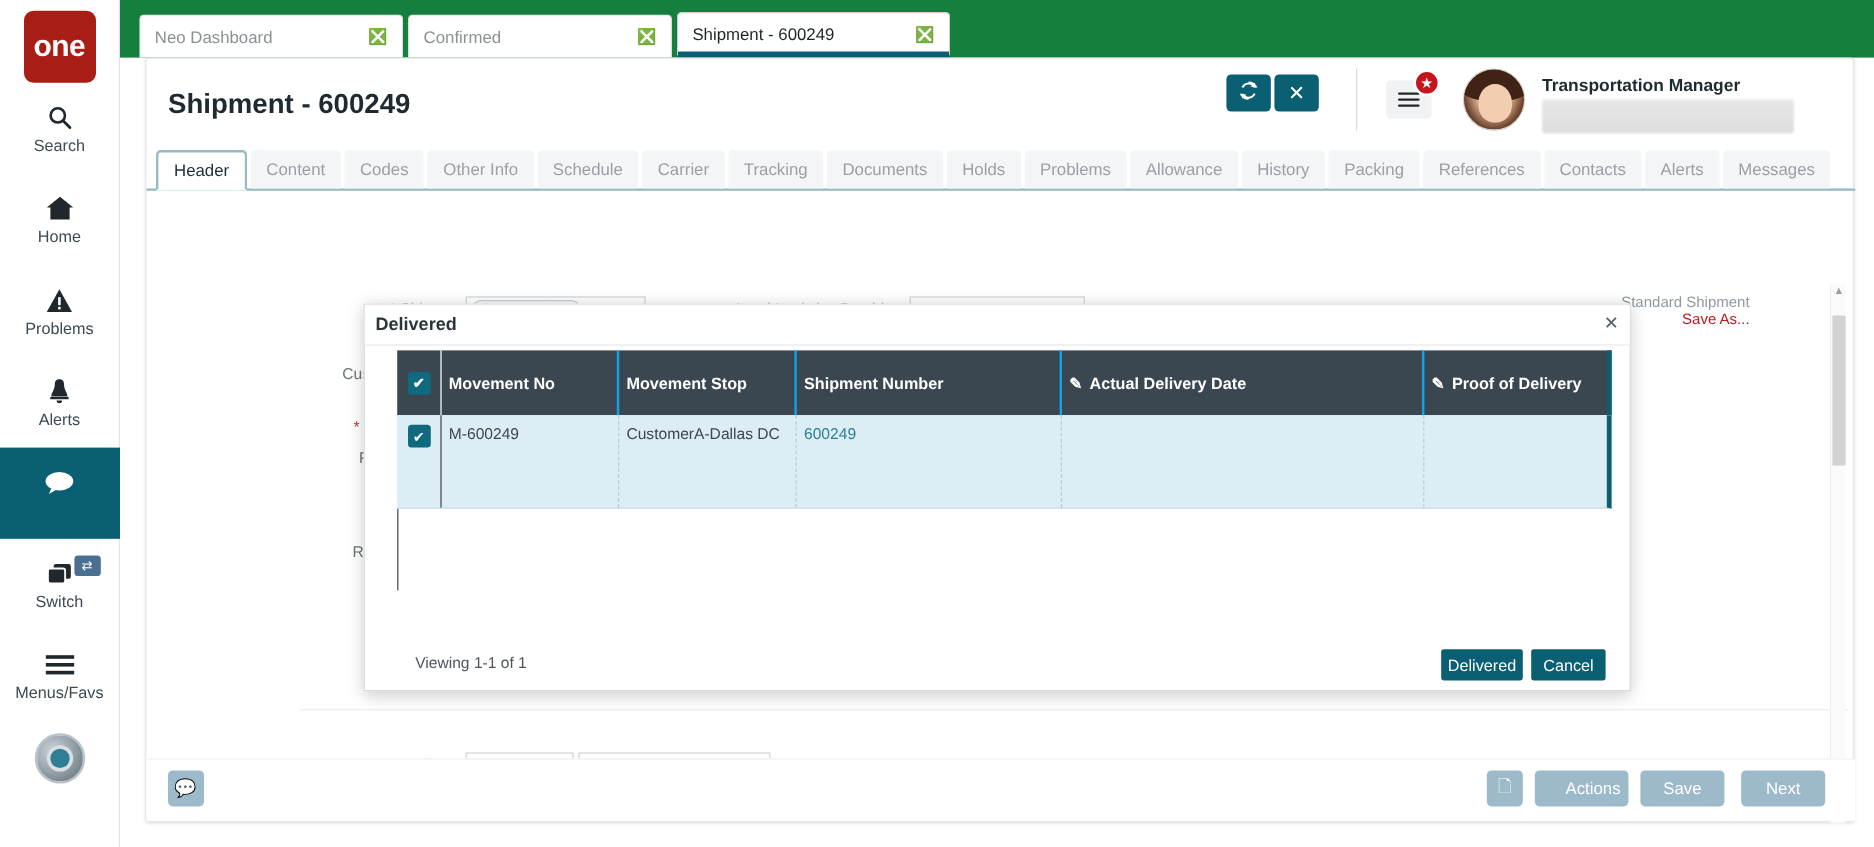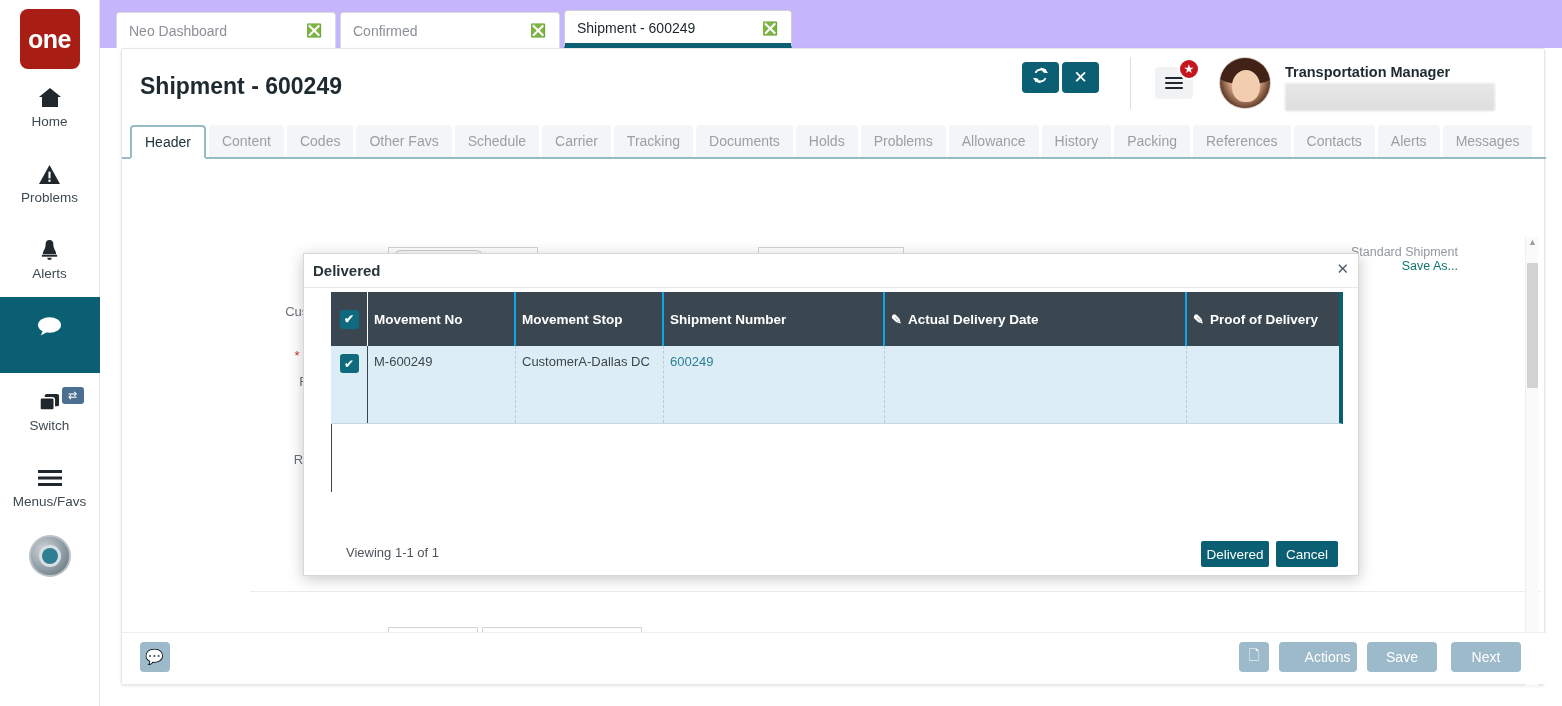--- a/index.html
+++ b/index.html
@@ -40,21 +40,21 @@
   }
   .avatar-bot {
     width:42px;height:42px;border-radius:50%; margin-top:10px;
     background:radial-gradient(circle at 35% 35%, #cfd6da 0%, #9aa6ad 45%, #5d6a72 100%);
     border:2px solid #b9c2c8;
     display:flex;align-items:center;justify-content:center;
   }
   .avatar-bot .inner{width:16px;height:16px;border-radius:50%;background:#2f7f94;box-shadow:0 0 0 3px #d9dfe3;}
 
   
-  .tabstrip { position:absolute; left:100px; top:0; width:1462px; height:48px; background:#c4b5fd; }
+  .tabstrip { position:absolute; left:100px; top:0; width:1462px; height:48px; background:#15803d; }
   .btab {
     position:absolute; top:12px; height:36px;
     background:#fff; border:1px solid #dcdcdc; border-bottom:none;
     border-radius:4px 4px 0 0;
     display:flex; align-items:center; padding:0 12px;
     font-size:14px; color:#8b9096; cursor:pointer;
   }
   .btab .x { margin-left:auto; font-size:13px; color:#4b4b4b; }
   .btab.active { color:#1d2529; border-color:#cfcfcf; box-shadow:0 -2px 0 #0b5f72 inset; border-bottom:3px solid #0b5f72; height:38px;}
 
@@ -128,21 +128,21 @@
   .chip .cx{color:#aab0b4;font-size:11px;}
   .mag{ margin-left:8px; color:#5c6369; font-size:15px; }
   .sel{
     height:21px;border:1px solid #cfd4d7;background:#fff;font-size:12.5px;color:#8d9499;
     display:flex;align-items:center;padding-left:5px;position:relative;
   }
   .sel .ar{position:absolute;right:4px;top:4px;font-size:10px;color:#8d9499;}
   .hr{position:absolute;left:128px;top:430px;width:1290px;height:1px;background:#ececec;}
   .rightmeta{position:absolute; right:88px; top:84px; text-align:right;}
   .rightmeta .t1{font-size:12.5px;color:#9199a0;}
-  .rightmeta .t2{font-size:12.5px;color:#0f766e; cursor:pointer;}
+  .rightmeta .t2{font-size:12.5px;color:#b91c1c; cursor:pointer;}
 
   
   .vsb{position:absolute; right:8px; top:76px; width:13px; height:545px; background:#fafafa;border-left:1px solid #efefef;}
   .vsb .thumb{position:absolute;left:1px;top:26px;width:11px;height:125px;background:#d2d2d2;border-radius:1px;}
   .vsb .up,.vsb .dn{position:absolute;left:2px;font-size:9px;color:#9d9d9d;}
   .vsb .up{top:0;}
 
   
   .footer{
     position:absolute;left:0;bottom:0;width:1424px;height:52px;background:#fff;border-top:1px solid #eee;
@@ -199,20 +199,29 @@
   }
 </style>
 </head>
 <body>
 
 <div id="app">
 
   <div class="rail">
     <div class="logo">one</div>
 
+    <div class="rail-item">
+      <span class="glyph">
+        <svg width="22" height="22" viewBox="0 0 24 24">
+            <circle cx="10" cy="10" r="6.5" fill="none" stroke="#20282d" stroke-width="2.4"></circle>
+            <line x1="14.8" y1="14.8" x2="21" y2="21" stroke="#20282d" stroke-width="2.6" stroke-linecap="round"></line>
+          </svg>
+      </span>
+      <span class="lbl">Search</span>
+    </div>
 
     <div class="rail-item">
       <span class="glyph">
         <svg width="24" height="22" viewBox="0 0 24 22">
             <path d="M12 1 L23 10 L20 10 L20 20 L4 20 L4 10 L1 10 Z" fill="#20282d"></path>
           </svg>
       </span>
       <span class="lbl">Home</span>
     </div>
 
@@ -334,21 +343,21 @@
       <div class="stab active">
           <span>Header</span>
         </div>
       <div class="stab">
           <span>Content</span>
         </div>
       <div class="stab">
           <span>Codes</span>
         </div>
       <div class="stab">
-          <span>Other Favs</span>
+          <span>Other Info</span>
         </div>
       <div class="stab">
           <span>Schedule</span>
         </div>
       <div class="stab">
           <span>Carrier</span>
         </div>
       <div class="stab">
           <span>Tracking</span>
         </div>

